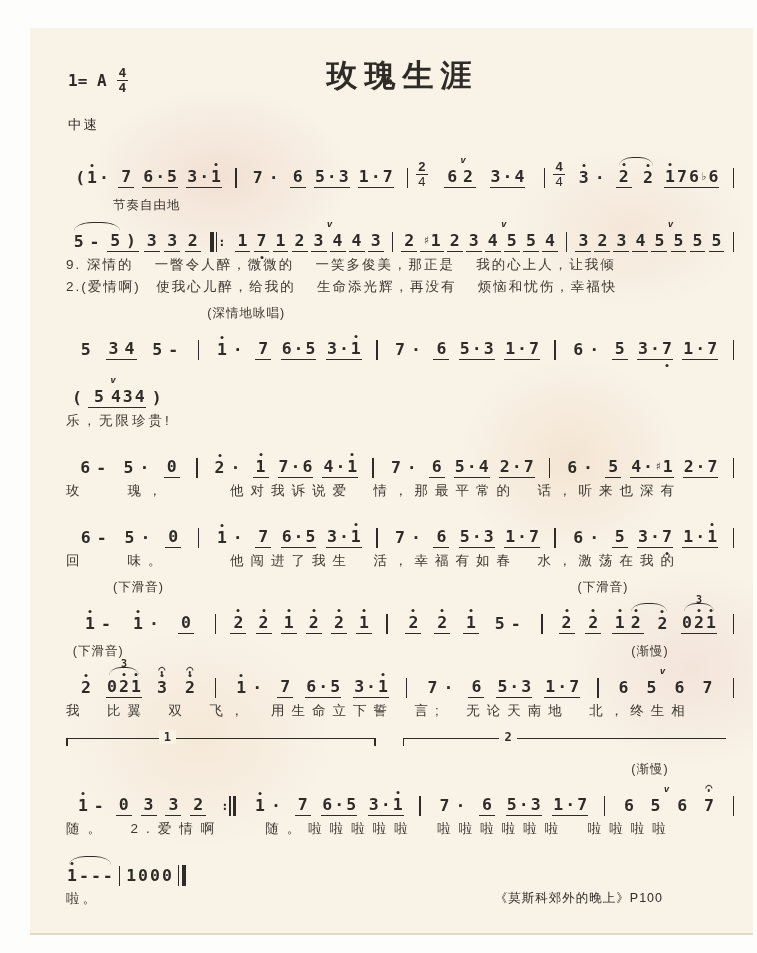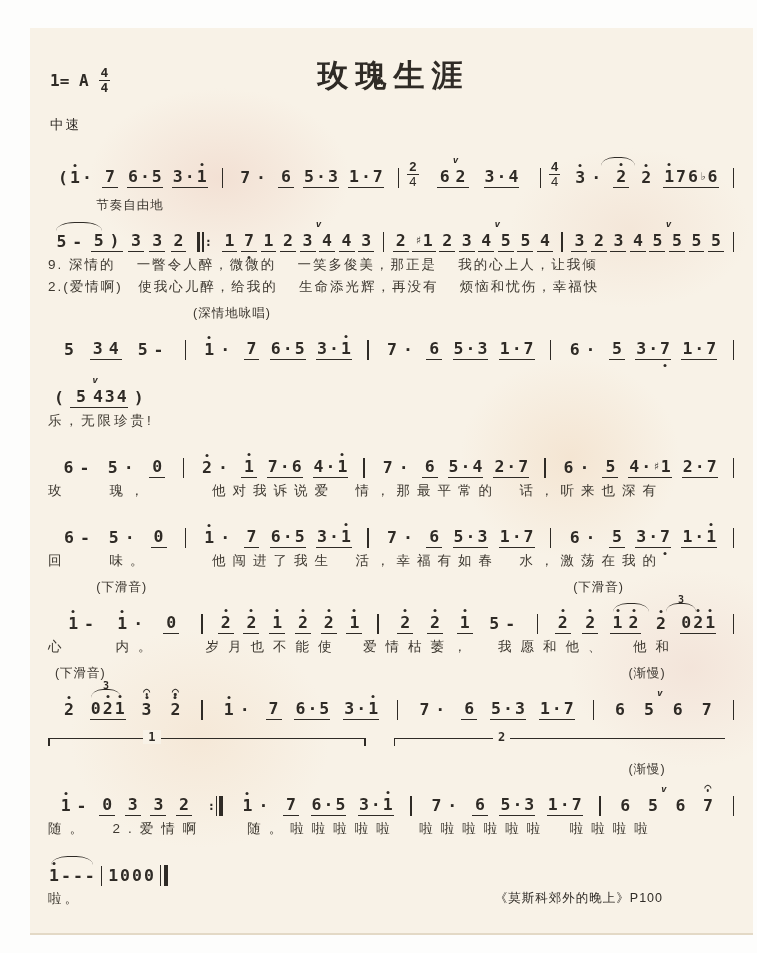--- a/index.html
+++ b/index.html
@@ -8,21 +8,21 @@
     border-bottom:2px solid #e3d9c6;overflow:hidden;
     background-image:
       radial-gradient(closest-side,rgba(238,210,196,.55),rgba(238,210,196,0)),
       radial-gradient(closest-side,rgba(240,216,190,.5),rgba(240,216,190,0)),
       radial-gradient(closest-side,rgba(236,208,198,.4),rgba(236,208,198,0)),
       radial-gradient(closest-side,rgba(242,222,200,.5),rgba(242,222,200,0)),
       radial-gradient(closest-side,rgba(238,214,196,.4),rgba(238,214,196,0));
     background-repeat:no-repeat;
     background-size:260px 180px,220px 200px,240px 200px,260px 220px,240px 160px;
     background-position:60px 60px,430px 330px,540px 540px,40px 600px,480px 120px;}
-  .inner{position:relative;padding:24px 14px 0 18px;}
+  .inner{position:relative;padding:24px 14px 0 36px;}
   .hdr{position:relative;height:84px;}
   .keysig{position:absolute;left:2px;top:14px;font-family:"DejaVu Sans Mono",monospace;
     font-weight:bold;font-size:16px;display:flex;align-items:center;gap:10px;}
   .frac{display:inline-flex;flex-direction:column;align-items:center;font-size:13px;line-height:1.05;}
   .frac b{border-bottom:1.5px solid #2f2b26;padding:0 2px;}
   .title{position:absolute;left:0;right:0;top:3px;text-align:center;font-size:31px;font-weight:bold;
     letter-spacing:7px;font-family:"Liberation Serif",serif;}
   .credits{position:absolute;right:64px;top:10px;text-align:right;font-size:13px;line-height:1.75;letter-spacing:1px;}
   .tempo{position:absolute;left:2px;top:64px;font-size:13.5px;letter-spacing:2px;}
   .sys{position:relative;margin-top:9px;}
@@ -660,21 +660,20 @@
               </span>
             </div>
             <span class="bar">
               <i class="bl thin"></i>
             </span>
             <div class="arc" style="left: 564.797px; width: 36.5781px; top: 8.03125px;"></div>
             <div class="arc" style="left: 618.078px; width: 29.8125px; top: 8.03125px;">
               <span class="arclbl">3</span>
             </div>
           </div>
-          <div class="lyric" style="letter-spacing: 9px;">心　　内。　　岁月也不能使　爱情枯萎，　我愿和他、　他和</div>
         </div>
         <div class="sys">
           <div class="annrow">
             <span style="left: 1%;">(下滑音)</span>
             <span style="left: 84%;">(渐慢)</span>
           </div>
           <div class="mrow">
             <div class="measure">
               <span class="grp">
                 <span class="tok">2<i class="od hi"></i></span>
@@ -752,20 +751,21 @@
                 <span class="tok">7</span>
               </span>
             </div>
             <span class="bar">
               <i class="bl thin"></i>
             </span>
             <div class="arc" style="left: 43.0312px; width: 29.8125px; top: 8.03125px;">
               <span class="arclbl">3</span>
             </div>
           </div>
+          <div class="lyric" style="letter-spacing: 7px;">我　比翼　双　飞，　用生命立下誓　言;　无论天南地　北，终生相</div>
         </div>
         <div class="sys voltarow">
           <div class="volta lt rt" style="left: 0%; width: 46%;">
             <span class="vlbl">1</span>
           </div>
           <div class="volta lt" style="left: 50%; width: 48%;">
             <span class="vlbl">2</span>
           </div>
         </div>
         <div class="sys">

